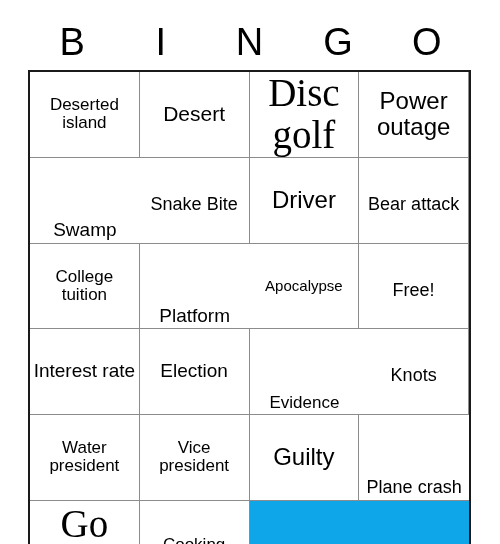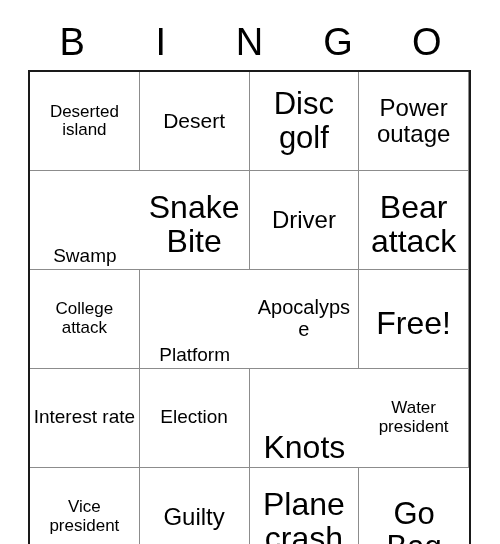--- a/index.html
+++ b/index.html
@@ -73,27 +73,27 @@
     border-bottom: none;
   }
   .cell-text {
     display: block;
     width: 100%;
     line-height: 1.08;
     color: #000000;
     word-wrap: break-word;
   }
   
-  .fs-xs   { font-size: 20px; }
+  .fs-xs   { font-size: 15px; }
   .fs-s    { font-size: 17px; }
   .fs-m    { font-size: 19px; }
   .fs-ml   { font-size: 21px; }
   .fs-l    { font-size: 24px; }
-  .fs-xl   { font-size: 32px; margin-top: 9px; }
-  .fs-xxl  { font-size: 31px; }
+  .fs-xl   { font-size: 18px; margin-top: 9px; }
+  .fs-xxl  { font-size: 39px; font-family: Liberation Serif, serif; }
 </style>
 </head>
 <body>
 
 <div id="bingo-card">
 
   <div id="header-letters">
     <div class="header-letter">B</div>
     <div class="header-letter">I</div>
     <div class="header-letter">N</div>
@@ -122,39 +122,42 @@
     <div class="bingo-cell">
         <span class="cell-text fs-xl">Snake Bite</span>
       </div>
     <div class="bingo-cell">
         <span class="cell-text fs-l">Driver</span>
       </div>
     <div class="bingo-cell">
         <span class="cell-text fs-xl">Bear attack</span>
       </div>
     <div class="bingo-cell">
-        <span class="cell-text fs-s">College attack</span>
+        <span class="cell-text fs-s">College tuition</span>
       </div>
 
     <div class="bingo-cell">
         <span class="cell-text fs-m">Platform</span>
       </div>
     <div class="bingo-cell">
         <span class="cell-text fs-xs">Apocalypse</span>
       </div>
     <div class="bingo-cell">
         <span class="cell-text fs-xl">Free!</span>
       </div>
     <div class="bingo-cell">
         <span class="cell-text fs-m">Interest rate</span>
       </div>
     <div class="bingo-cell">
         <span class="cell-text fs-m">Election</span>
       </div>
 
+    <div class="bingo-cell">
+        <span class="cell-text fs-s">Evidence</span>
+      </div>
     <div class="bingo-cell">
         <span class="cell-text fs-xl">Knots</span>
       </div>
     <div class="bingo-cell">
         <span class="cell-text fs-s">Water president</span>
       </div>
 
     <div class="bingo-cell">
         <span class="cell-text fs-s">Vice president</span>
       </div>

